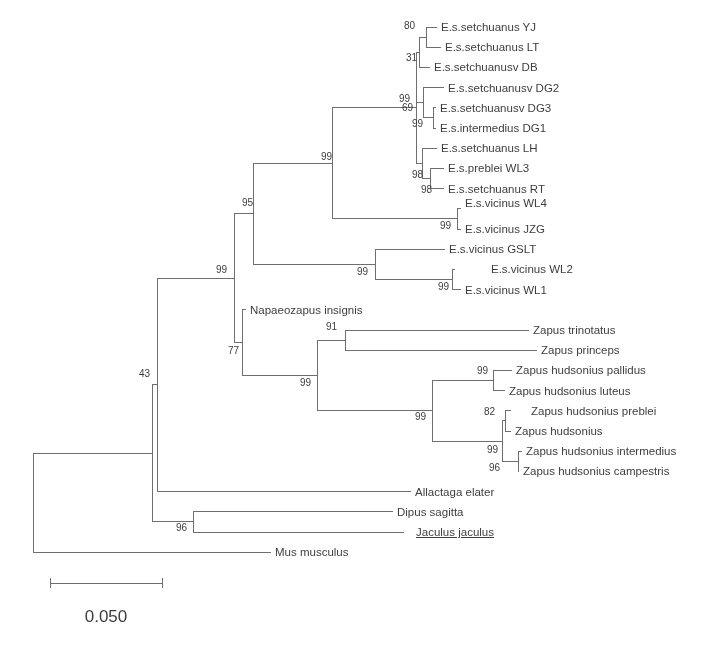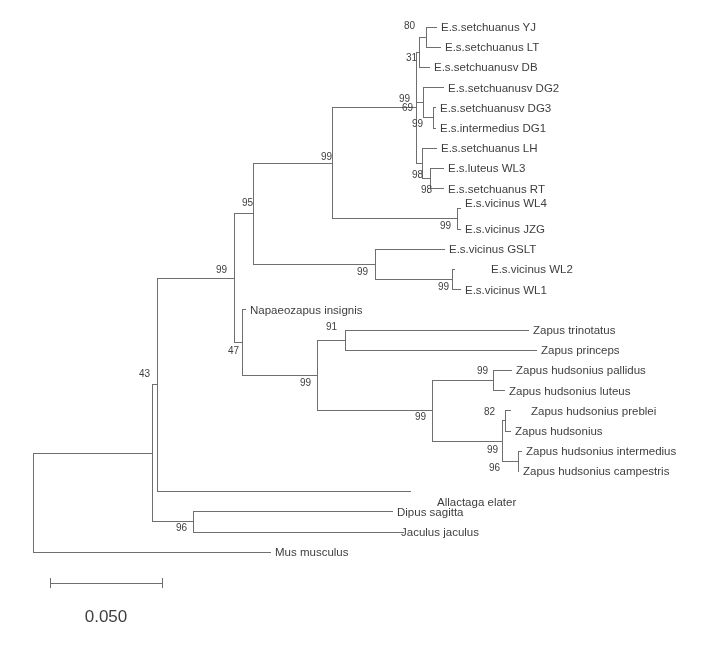--- a/index.html
+++ b/index.html
@@ -108,58 +108,58 @@
       <line x1="162" y1="578" x2="162" y2="588"></line>
     </svg>
   <div>
       <div class="tip-label" style="left: 441px; top: 19px;">E.s.setchuanus YJ</div>
       <div class="tip-label" style="left: 445px; top: 39.2px;">E.s.setchuanus LT</div>
       <div class="tip-label" style="left: 434px; top: 59.4px;">E.s.setchuanusv DB</div>
       <div class="tip-label" style="left: 448px; top: 79.6px;">E.s.setchuanusv DG2</div>
       <div class="tip-label" style="left: 440px; top: 99.8px;">E.s.setchuanusv DG3</div>
       <div class="tip-label" style="left: 440px; top: 120px;">E.s.intermedius DG1</div>
       <div class="tip-label" style="left: 441px; top: 140.2px;">E.s.setchuanus LH</div>
-      <div class="tip-label" style="left: 448px; top: 160.4px;">E.s.luteus WL3</div>
+      <div class="tip-label" style="left: 448px; top: 160.4px;">E.s.preblei WL3</div>
       <div class="tip-label" style="left: 448px; top: 180.6px;">E.s.setchuanus RT</div>
       <div class="tip-label" style="left: 465px; top: 195px; text-align: center;">E.s.vicinus WL4</div>
       <div class="tip-label" style="left: 465px; top: 221px;">E.s.vicinus JZG</div>
       <div class="tip-label" style="left: 449px; top: 241.2px;">E.s.vicinus GSLT</div>
       <div class="tip-label" style="left: 459px; top: 261.4px; margin-left: 32px;">E.s.vicinus WL2</div>
       <div class="tip-label" style="left: 465px; top: 281.6px;">E.s.vicinus WL1</div>
       <div class="tip-label" style="left: 250px; top: 301.8px;">Napaeozapus insignis</div>
       <div class="tip-label" style="left: 533px; top: 322px;">Zapus trinotatus</div>
       <div class="tip-label" style="left: 541px; top: 342.2px;">Zapus princeps</div>
       <div class="tip-label" style="left: 516px; top: 362.4px;">Zapus hudsonius pallidus</div>
       <div class="tip-label" style="left: 509px; top: 382.6px;">Zapus hudsonius luteus</div>
       <div class="tip-label" style="left: 515px; top: 402.8px; margin-left: 16px;">Zapus hudsonius preblei</div>
       <div class="tip-label" style="left: 515px; top: 423px;">Zapus hudsonius</div>
       <div class="tip-label" style="left: 526px; top: 443.2px;">Zapus hudsonius intermedius</div>
       <div class="tip-label" style="left: 523px; top: 463.4px;">Zapus hudsonius campestris</div>
-      <div class="tip-label" style="left: 437px; top: 483.6px; margin-top: 10px;">Allactaga elater</div>
+      <div class="tip-label" style="left: 415px; top: 483.6px;">Allactaga elater</div>
       <div class="tip-label" style="left: 397px; top: 503.8px;">Dipus sagitta</div>
-      <div class="tip-label" style="left: 401px; top: 524px;">Jaculus jaculus</div>
+      <div class="tip-label" style="left: 416px; top: 524px; text-decoration: underline;">Jaculus jaculus</div>
       <div class="tip-label" style="left: 275px; top: 544.2px;">Mus musculus</div>
       <div class="support-label" style="left: 415px; top: 21.1px;">80</div>
       <div class="support-label" style="left: 417px; top: 53.25px;">31</div>
       <div class="support-label" style="left: 423px; top: 118.9px;">99</div>
       <div class="support-label" style="left: 413px; top: 102.75px;">69</div>
       <div class="support-label" style="left: 432px; top: 184.5px;">98</div>
       <div class="support-label" style="left: 423px; top: 170.35px;">98</div>
       <div class="support-label" style="left: 410px; top: 93.8px;">99</div>
       <div class="support-label" style="left: 451px; top: 220.9px;">99</div>
       <div class="support-label" style="left: 332px; top: 152.35px;">99</div>
       <div class="support-label" style="left: 449px; top: 281.5px;">99</div>
       <div class="support-label" style="left: 368px; top: 267.35px;">99</div>
       <div class="support-label" style="left: 253px; top: 197.85px;">95</div>
       <div class="support-label" style="left: 337px; top: 322.1px;">91</div>
       <div class="support-label" style="left: 488px; top: 365.5px;">99</div>
       <div class="support-label" style="left: 495px; top: 406.9px;">82</div>
       <div class="support-label" style="left: 500px; top: 463.3px;">96</div>
       <div class="support-label" style="left: 498px; top: 445.1px;">99</div>
       <div class="support-label" style="left: 426px; top: 411.8px;">99</div>
       <div class="support-label" style="left: 311px; top: 378.45px;">99</div>
-      <div class="support-label" style="left: 239px; top: 345.625px;">47</div>
+      <div class="support-label" style="left: 239px; top: 345.625px;">77</div>
       <div class="support-label" style="left: 227px; top: 265.238px;">99</div>
       <div class="support-label" style="left: 150px; top: 368.919px;">43</div>
       <div class="support-label" style="left: 187px; top: 522.9px;">96</div>
     </div>
   <div class="scale-label">0.050</div>
 </div>
 
 </body></html>

